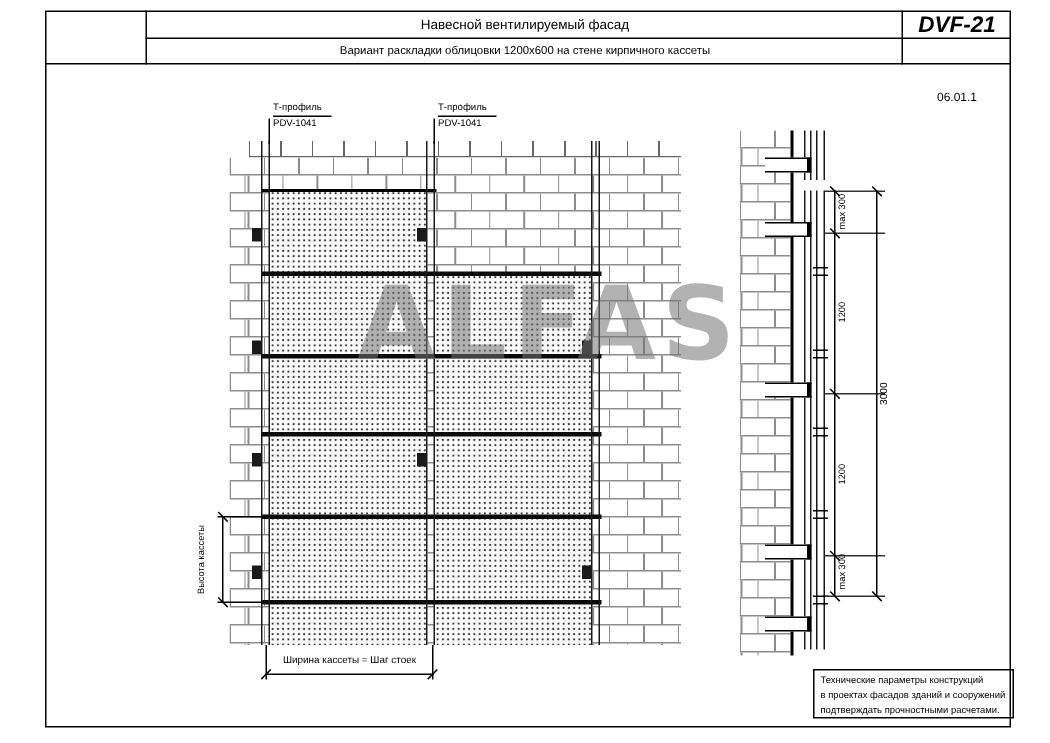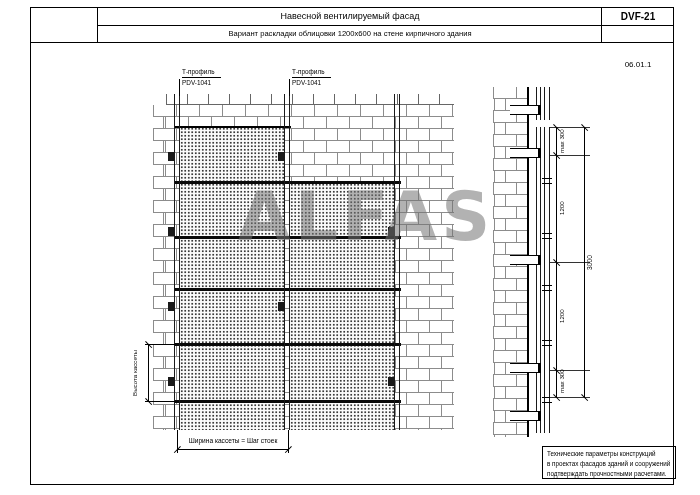--- a/index.html
+++ b/index.html
@@ -4,21 +4,21 @@
 <style>
   html,body{margin:0;padding:0;background:#fff;}
   .page{position:relative;width:700px;height:495px;background:#fff;overflow:hidden;
         font-family:"Liberation Sans",sans-serif;color:#000;}
   .abs{position:absolute;box-sizing:border-box;}
   .ln{background:#000;}
   
   .cell{display:flex;align-items:center;justify-content:center;text-align:center;}
   .title{font-weight:normal;font-size:9px;}
   .subtitle{font-size:7.6px;}
-  .code{font-weight:bold;font-size:10px;}
+  .code{font-weight:bold;font-size:15px;font-style:italic;}
   .sheet{font-size:8px;}
   .logo{font-style:italic;font-weight:bold;font-size:14px;letter-spacing:.3px;display:flex;align-items:center;gap:1px;}
   .logo .dok{color:#2e75b6;}
   .logo .al{color:#e87a1e;}
   .logo .sball{width:13px;height:13px;border-radius:50%;background:#e87a1e;color:#fff;
                display:inline-flex;align-items:center;justify-content:center;
                font-size:10px;font-style:italic;font-weight:bold;}
   
   .brickwall{overflow:hidden;background:#fff;}
   .brickrow{height:11px;border-bottom:1px solid #8c8c8c;
@@ -52,21 +52,21 @@
 <div class="page">
 
   <div class="abs" style="left:30px;top:7px;width:644px;height:478px;border:1.8px solid #000;"></div>
 
   <div class="abs ln" style="left:30px;top:42px;width:644px;height:1.4px;"></div>
   <div class="abs ln" style="left:97px;top:24.5px;width:577px;height:1px;"></div>
   <div class="abs ln" style="left:97px;top:7px;width:1.4px;height:36px;"></div>
   <div class="abs ln" style="left:601px;top:7px;width:1.4px;height:36px;"></div>
 
   <div class="abs cell title" style="left:99px;top:8px;width:502px;height:16px;">Навесной вентилируемый фасад</div>
-  <div class="abs cell subtitle" style="left:99px;top:26px;width:502px;height:15px;">Вариант раскладки облицовки 1200x600 на стене кирпичного здания</div>
+  <div class="abs cell subtitle" style="left:99px;top:26px;width:502px;height:15px;">Вариант раскладки облицовки 1200x600 на стене кирпичного кассеты</div>
   <div class="abs cell code" style="left:603px;top:8px;width:70px;height:16px;">DVF-21</div>
   <div class="abs cell sheet" style="left:603px;top:26px;width:70px;height:15px;margin-top:31px;">06.01.1</div>
 
   <div class="abs tickstrip" style="left:166px;top:94px;width:288px;height:11px;"></div>
   <div class="abs brickwall" style="left:153px;top:105px;width:301px;height:325px;">
       <div class="brickrow"></div>
       <div class="brickrow" style="background-position: 12px 0px;"></div>
       <div class="brickrow"></div>
       <div class="brickrow" style="background-position: 12px 0px;"></div>
       <div class="brickrow"></div>

